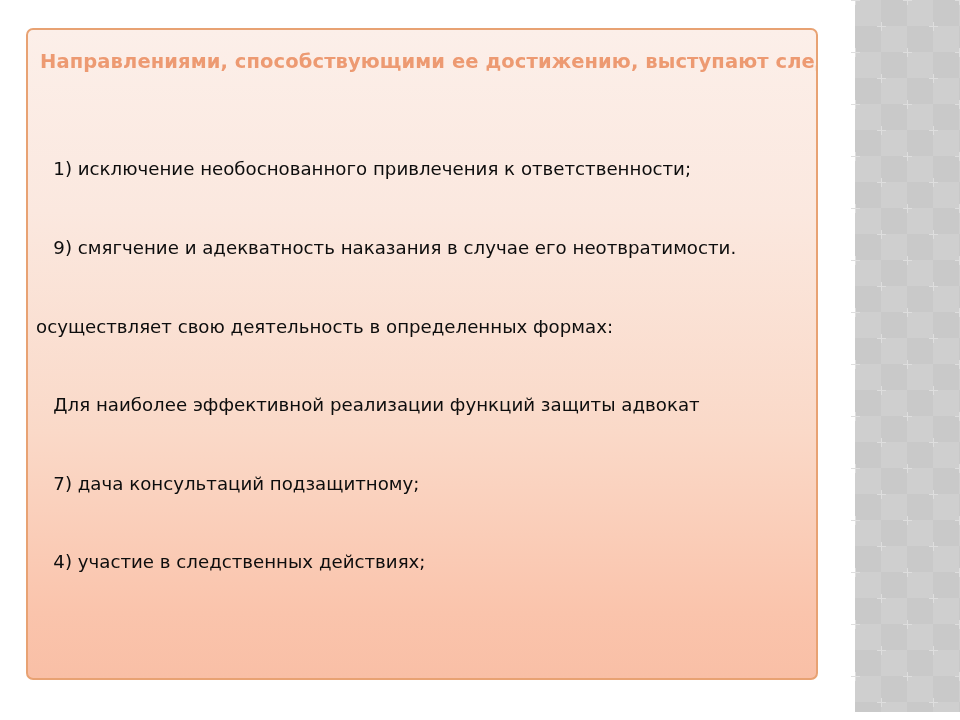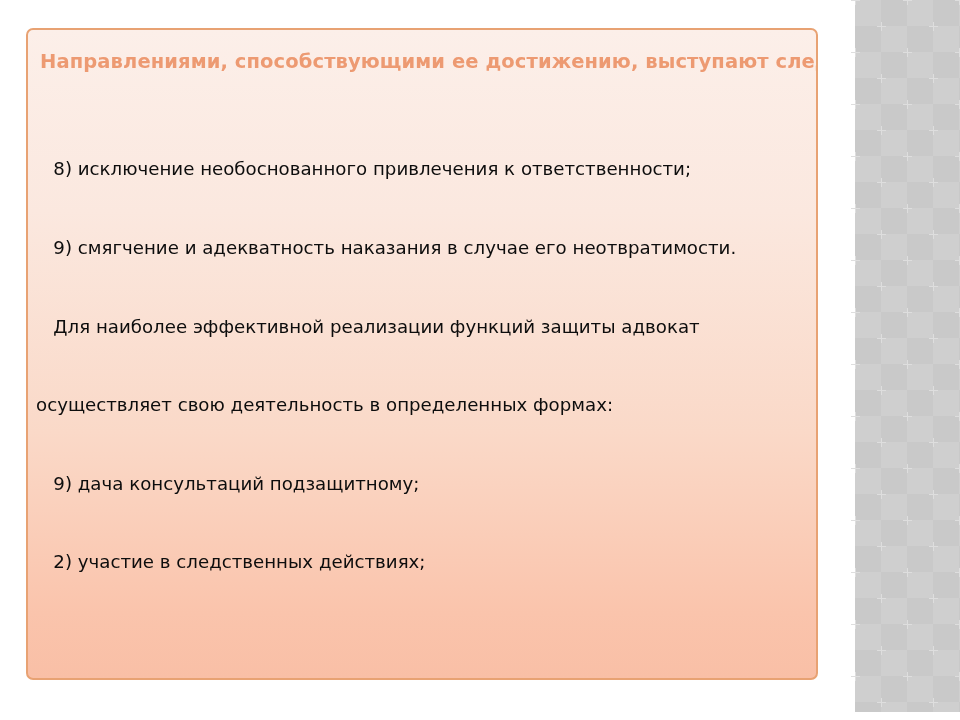--- a/index.html
+++ b/index.html
@@ -158,26 +158,26 @@
     <div class="cross" style="left: 22px; top: 702px;"></div>
     <div class="cross" style="left: 48px; top: 676px;"></div>
     <div class="cross" style="left: 74px; top: 702px;"></div>
     <div class="cross" style="left: 100px; top: 676px;"></div>
   </div>
 
 <div id="content-box">
   <div id="doc-title">Направлениями, способствующими ее достижению, выступают следующие:</div>
 
   <div id="body-text">
-    <span class="ln">   8) исключение необоснованного привлечения к ответственности;</span>
+    <span class="ln">   1) исключение необоснованного привлечения к ответственности;</span>
     <span class="ln">   9) смягчение и адекватность наказания в случае его неотвратимости.</span>
+    <span class="ln">осуществляет свою деятельность в определенных формах:</span>
     <span class="ln">   Для наиболее эффективной реализации функций защиты адвокат</span>
-    <span class="ln">осуществляет свою деятельность в определенных формах:</span>
-    <span class="ln">   9) дача консультаций подзащитному;</span>
-    <span class="ln">   2) участие в следственных действиях;</span>
+    <span class="ln">   7) дача консультаций подзащитному;</span>
+    <span class="ln">   4) участие в следственных действиях;</span>
     
     
     
     
     
     
     
     
     
     

